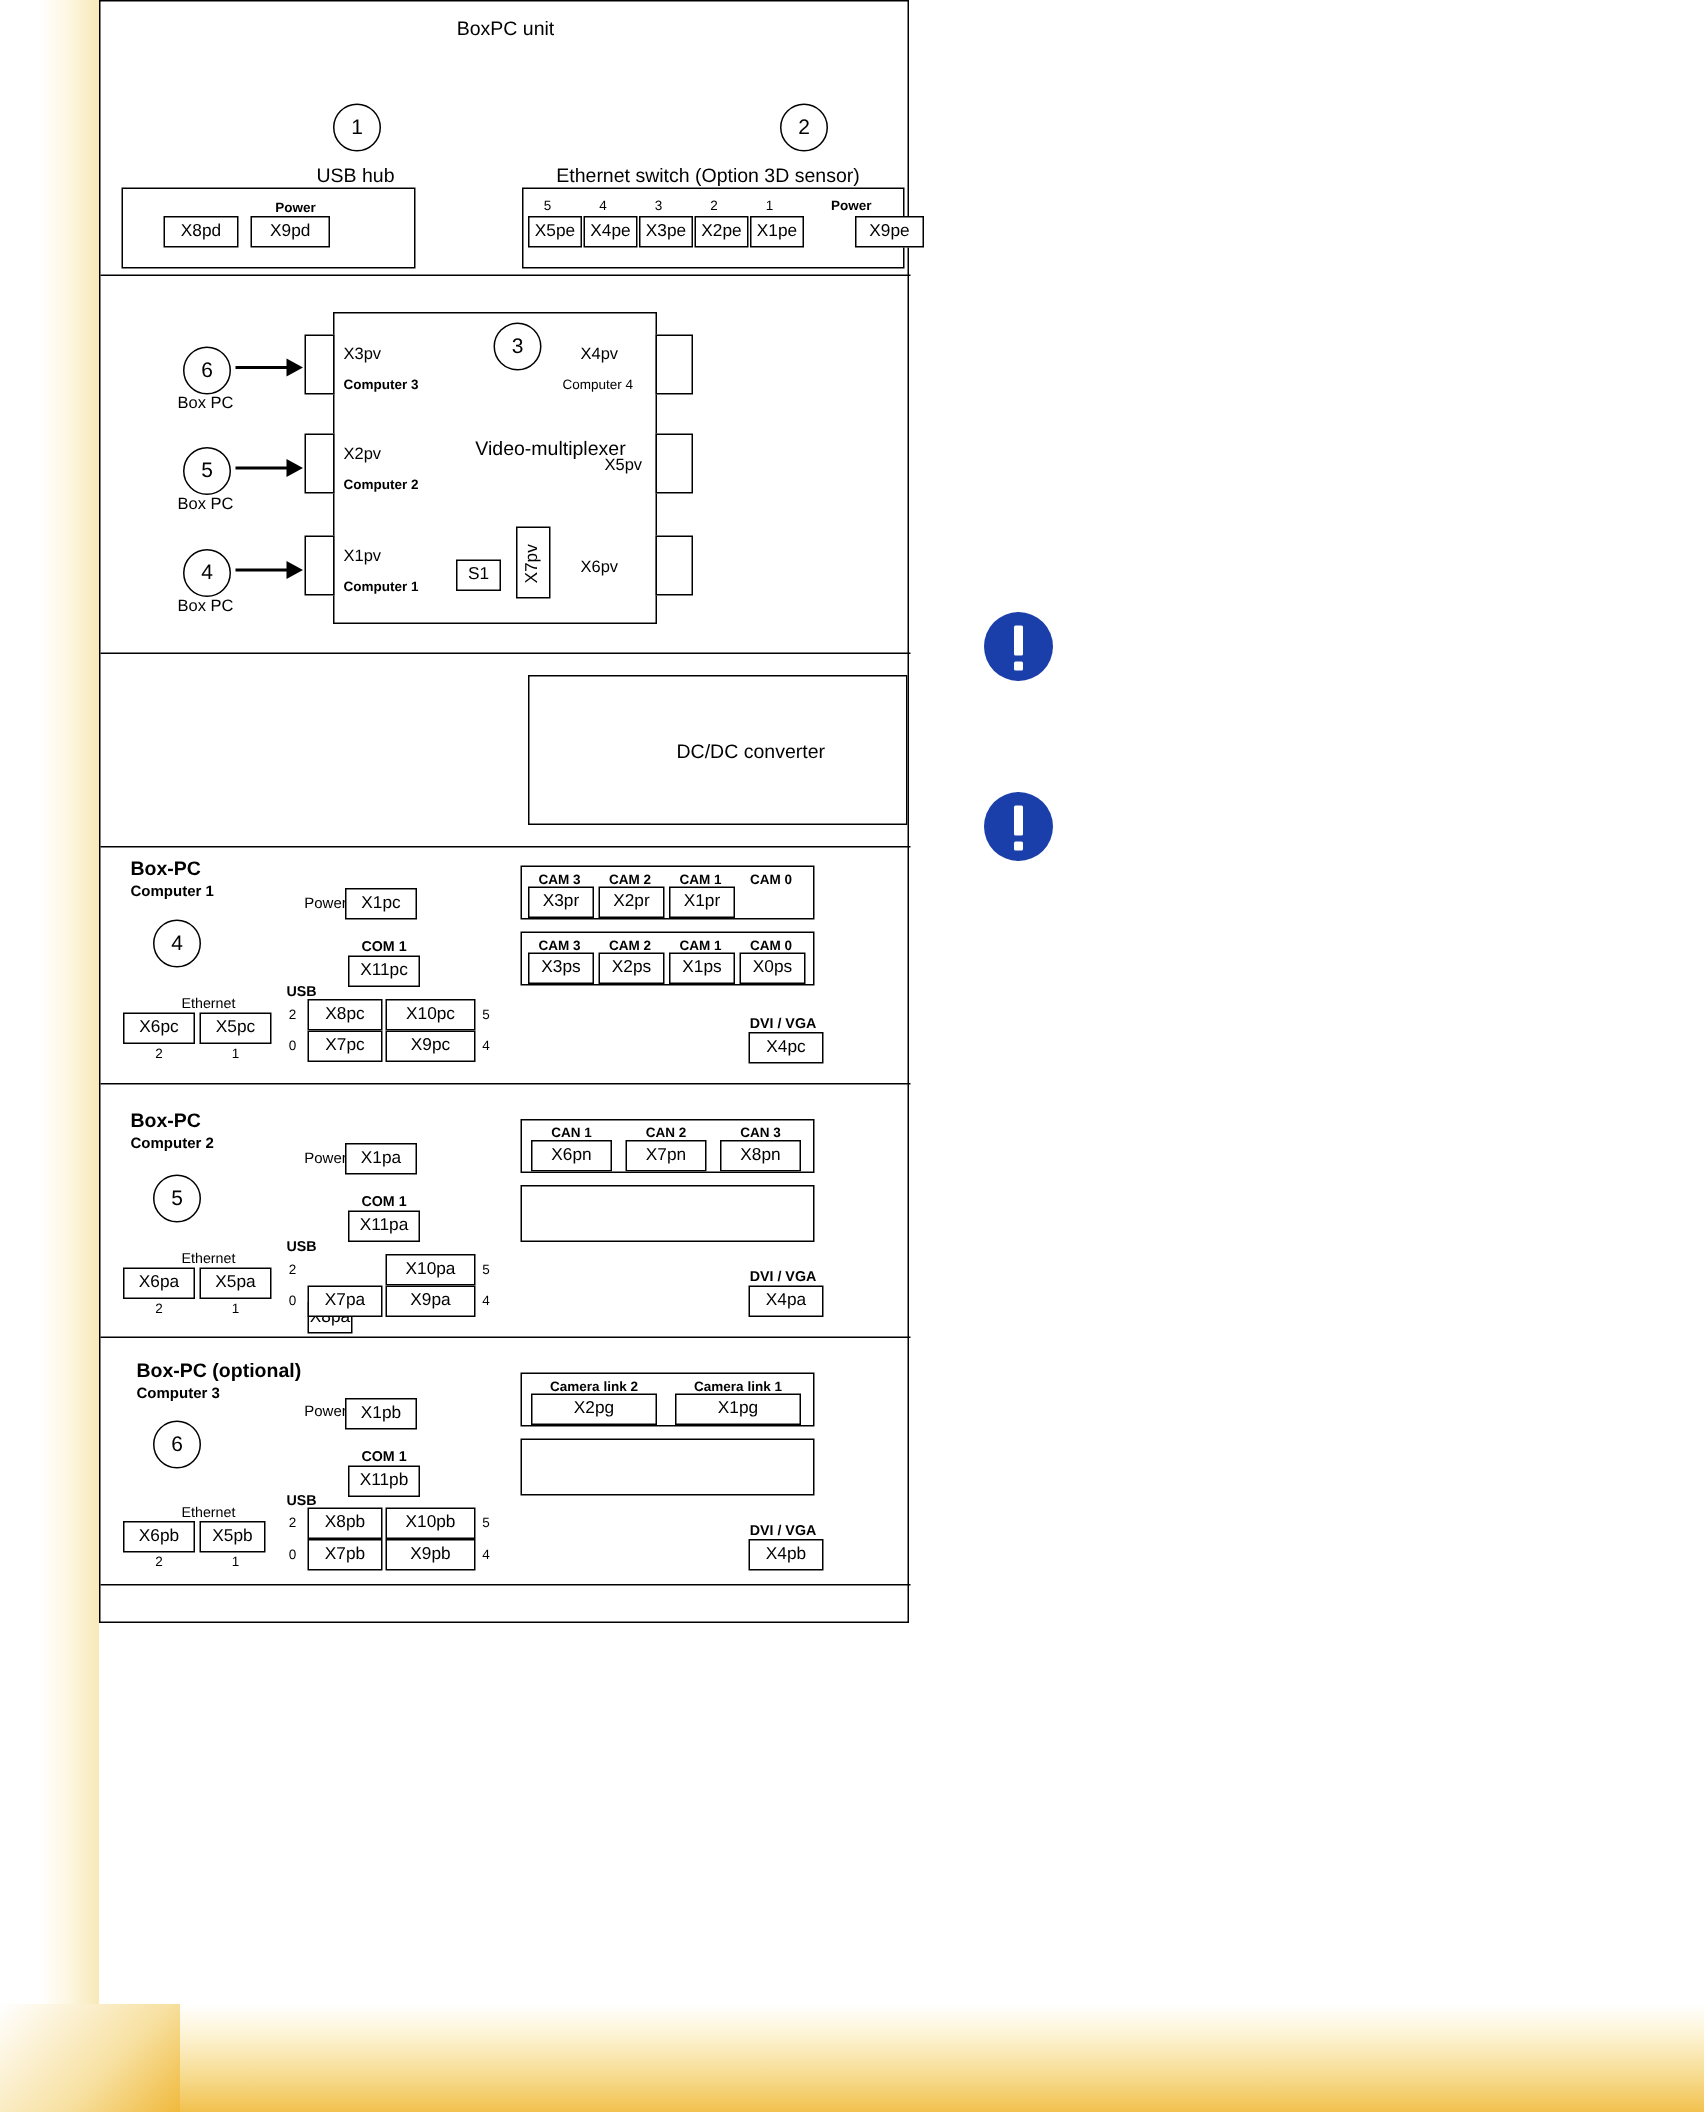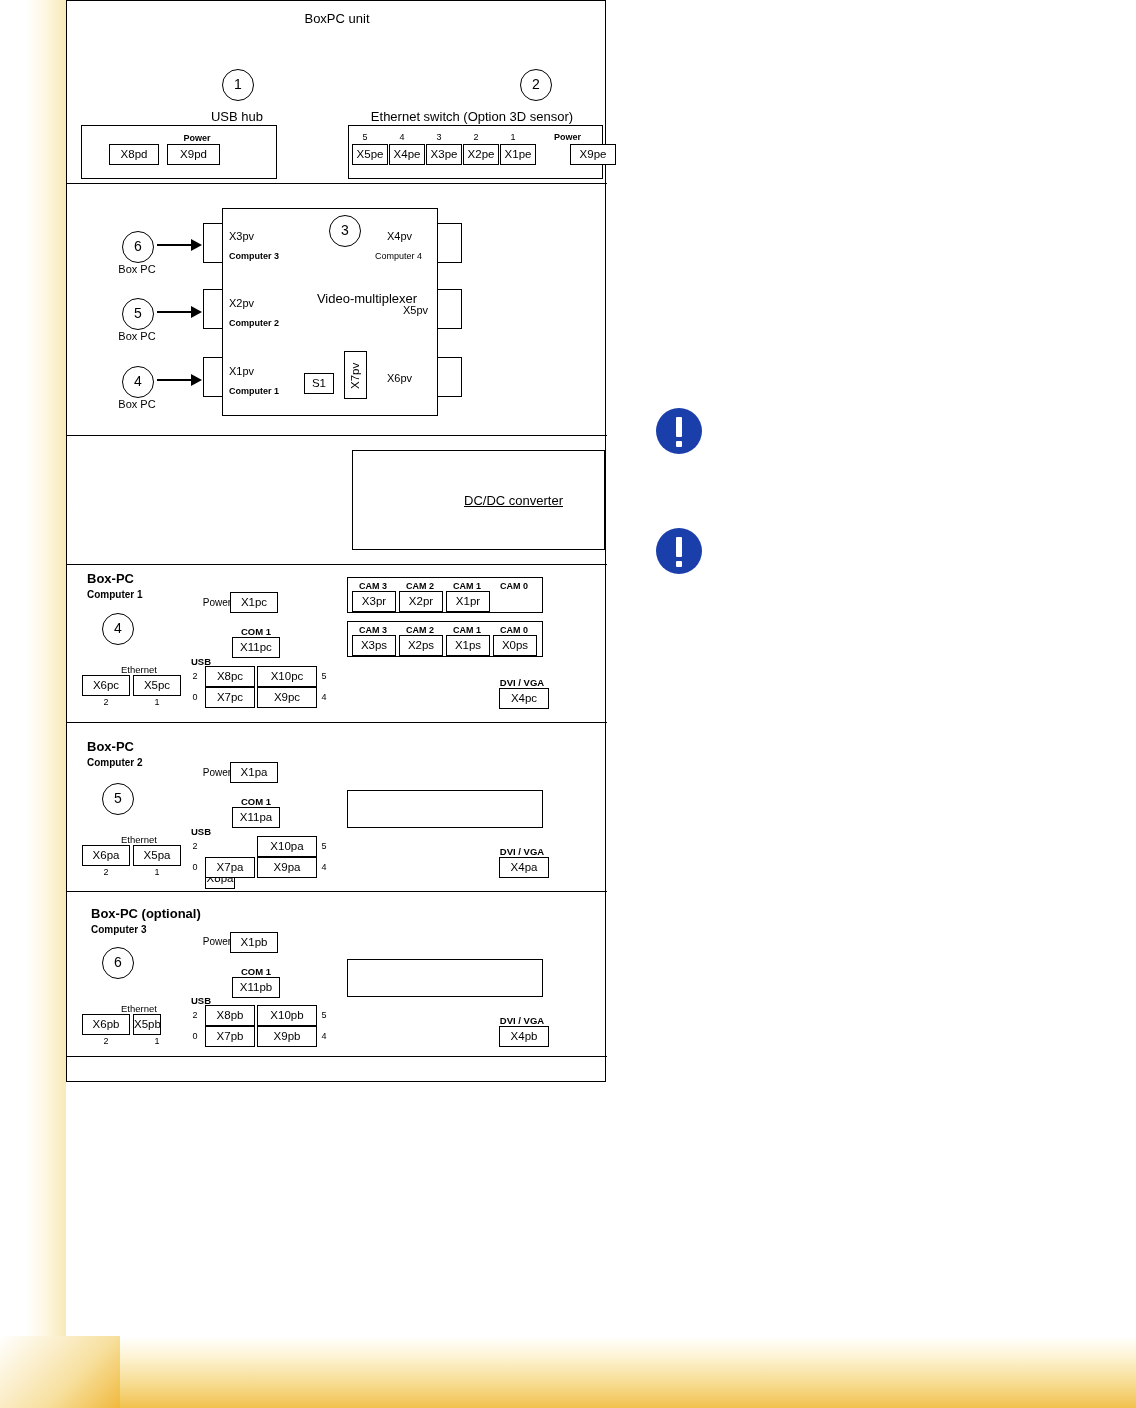--- a/index.html
+++ b/index.html
@@ -125,21 +125,21 @@
   <div class="lbl11" style="left:38px;top:329px;width:64px;">Box PC</div>
   <div class="arrow-line" style="left:90px;top:310px;width:36px;"></div>
   <div class="arrow-head" style="left:124px;top:305px;"></div>
 
   <div class="circ" style="left:55px;top:365px;">4</div>
   <div class="lbl11" style="left:38px;top:397px;width:64px;">Box PC</div>
   <div class="arrow-line" style="left:90px;top:378px;width:36px;"></div>
   <div class="arrow-head" style="left:124px;top:373px;"></div>
 
   <div class="box" style="left:285px;top:449px;width:253px;height:100px;"></div>
-  <div class="ttl" style="left:298px;top:492px;width:297px;text-decoration:underline;">DC/DC converter</div>
+  <div class="ttl" style="left:285px;top:492px;width:297px;">DC/DC converter</div>
 
   <div class="ttl bold" style="left:20px;top:570px;width:120px;text-align:left;font-size:13px;">Box-PC</div>
   <div class="lbl bold" style="left:20px;top:588px;width:120px;text-align:left;font-size:10px;">Computer 1</div>
   <div class="circ" style="left:35px;top:612px;">4</div>
 
   <div class="lbl" style="left:128px;top:596px;width:44px;font-size:10px;">Power</div>
   <div class="port" style="left:163px;top:591px;width:48px;">X1pc</div>
 
   <div class="lbl bold" style="left:165px;top:625px;width:48px;font-size:9.5px;">COM 1</div>
   <div class="port" style="left:165px;top:636px;width:48px;">X11pc</div>
@@ -207,49 +207,63 @@
   <div class="port" style="left:138px;top:867px;width:30px;">X8pa</div>
   <div class="port" style="left:190px;top:835px;width:60px;">X10pa</div>
   <div class="port" style="left:138px;top:856px;width:50px;">X7pa</div>
   <div class="port" style="left:190px;top:856px;width:60px;">X9pa</div>
   <div class="lbl" style="left:251px;top:840px;width:12px;">5</div>
   <div class="lbl" style="left:251px;top:861px;width:12px;">4</div>
 
   <div class="lbl bold" style="left:420px;top:845px;width:70px;font-size:9.5px;">DVI / VGA</div>
   <div class="port" style="left:432px;top:856px;width:50px;">X4pa</div>
 
+  <div class="box" style="left:280px;top:745px;width:196px;height:36px;">
+    <div class="lbl bold" style="left:3px;top:3px;width:60px;">CAN 1</div>
+    <div class="lbl bold" style="left:66px;top:3px;width:60px;">CAN 2</div>
+    <div class="lbl bold" style="left:129px;top:3px;width:60px;">CAN 3</div>
+    <div class="port" style="left:6px;top:13px;width:54px;">X6pn</div>
+    <div class="port" style="left:69px;top:13px;width:54px;">X7pn</div>
+    <div class="port" style="left:132px;top:13px;width:54px;">X8pn</div>
+  </div>
   <div class="box" style="left:280px;top:789px;width:196px;height:38px;"></div>
 
   <div class="ttl bold" style="left:24px;top:905px;width:180px;text-align:left;font-size:13px;">Box-PC (optional)</div>
   <div class="lbl bold" style="left:24px;top:923px;width:120px;text-align:left;font-size:10px;">Computer 3</div>
   <div class="circ" style="left:35px;top:946px;">6</div>
 
   <div class="lbl" style="left:128px;top:935px;width:44px;font-size:10px;">Power</div>
   <div class="port" style="left:163px;top:931px;width:48px;">X1pb</div>
 
   <div class="lbl bold" style="left:165px;top:965px;width:48px;font-size:9.5px;">COM 1</div>
   <div class="port" style="left:165px;top:976px;width:48px;">X11pb</div>
 
   <div class="lbl" style="left:40px;top:1002px;width:64px;font-size:9.5px;">Ethernet</div>
   <div class="port" style="left:15px;top:1013px;width:48px;">X6pb</div>
-  <div class="port" style="left:66px;top:1013px;width:28px;">X5pb</div>
+  <div class="port" style="left:66px;top:1013px;width:44px;">X5pb</div>
   <div class="lbl" style="left:15px;top:1035px;width:48px;">2</div>
   <div class="lbl" style="left:66px;top:1035px;width:48px;">1</div>
 
   <div class="lbl bold" style="left:121px;top:994px;width:26px;font-size:9.5px;">USB</div>
   <div class="lbl" style="left:122px;top:1009px;width:12px;">2</div>
   <div class="lbl" style="left:122px;top:1030px;width:12px;">0</div>
   <div class="port" style="left:138px;top:1004px;width:50px;">X8pb</div>
   <div class="port" style="left:190px;top:1004px;width:60px;">X10pb</div>
   <div class="port" style="left:138px;top:1025px;width:50px;">X7pb</div>
   <div class="port" style="left:190px;top:1025px;width:60px;">X9pb</div>
   <div class="lbl" style="left:251px;top:1009px;width:12px;">5</div>
   <div class="lbl" style="left:251px;top:1030px;width:12px;">4</div>
 
   <div class="lbl bold" style="left:420px;top:1014px;width:70px;font-size:9.5px;">DVI / VGA</div>
   <div class="port" style="left:432px;top:1025px;width:50px;">X4pb</div>
 
+  <div class="box" style="left:280px;top:914px;width:196px;height:36px;">
+    <div class="lbl bold" style="left:3px;top:3px;width:90px;">Camera link 2</div>
+    <div class="lbl bold" style="left:99px;top:3px;width:90px;">Camera link 1</div>
+    <div class="port" style="left:6px;top:13px;width:84px;">X2pg</div>
+    <div class="port" style="left:102px;top:13px;width:84px;">X1pg</div>
+  </div>
   <div class="box" style="left:280px;top:958px;width:196px;height:38px;"></div>
 
 </div>
 
 <div class="notice" style="left:656px;top:408px;"></div>
 <div class="notice" style="left:656px;top:528px;"></div>
 
 </body></html>

